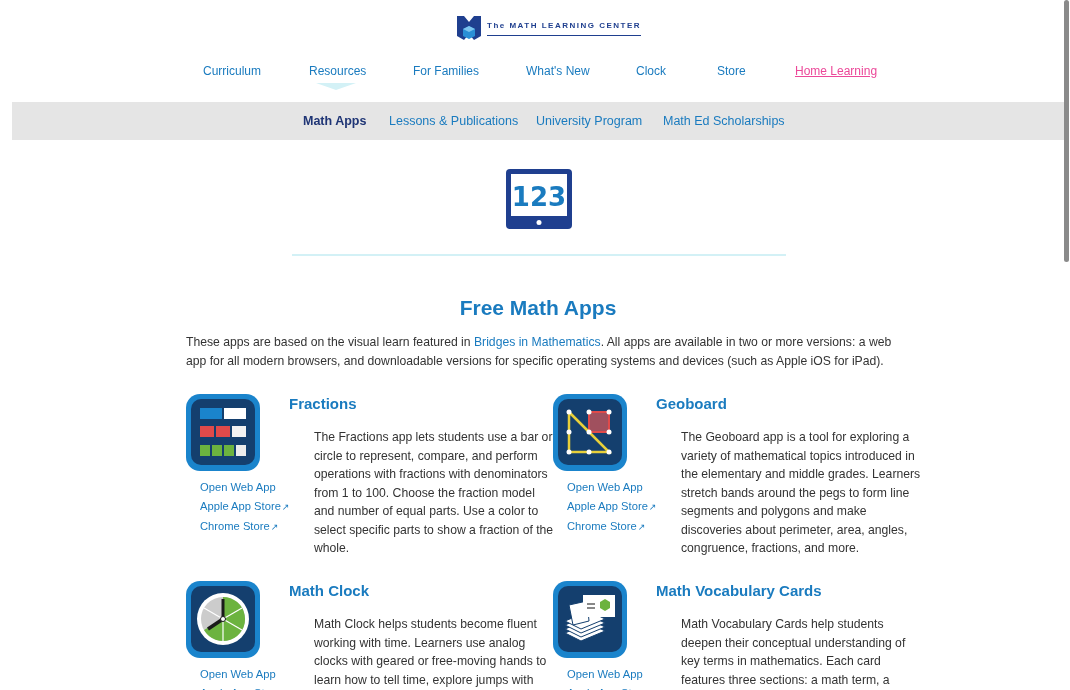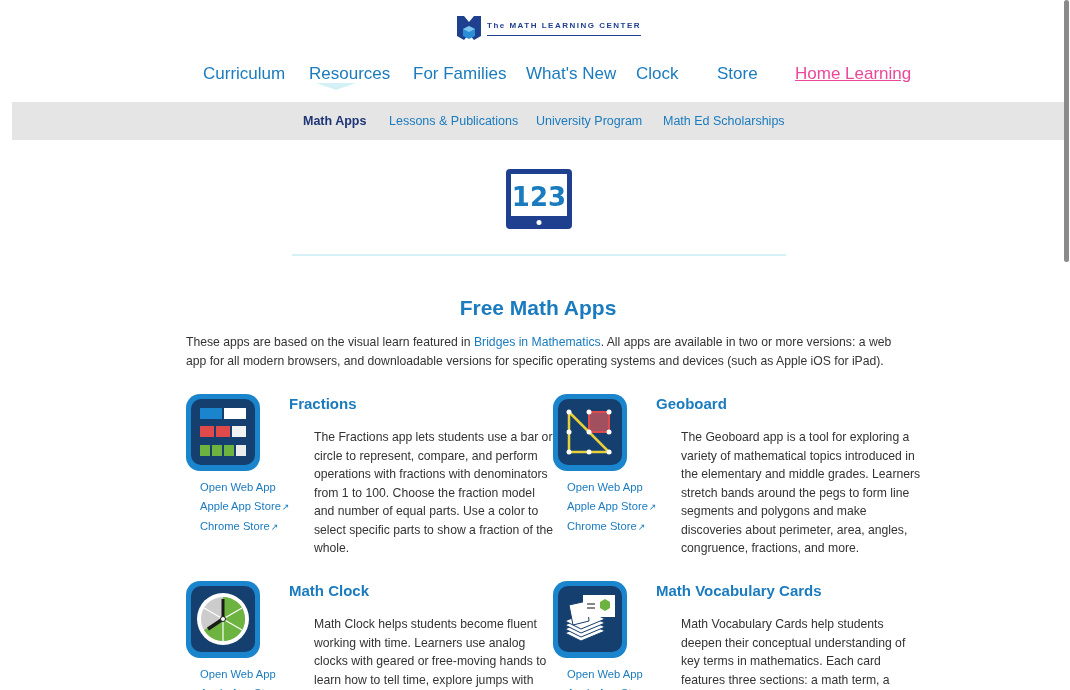--- a/index.html
+++ b/index.html
@@ -5,21 +5,21 @@
   * { box-sizing: border-box; margin: 0; padding: 0; }
   html, body { width: 1070px; height: 690px; overflow: hidden; background: #ffffff; }
   body { font-family: "Liberation Sans", sans-serif; color: #333333; position: relative; }
   a { text-decoration: none; }
 
   .logo { position: absolute; left: 457px; top: 16px; display: flex; align-items: center; }
   .logo svg { display: block; }
   .logo-text { margin-left: 6px; font-size: 8px; font-weight: bold; letter-spacing: 1.5px; color: #1f3f8f; border-bottom: 1px solid #1f3f8f; padding-bottom: 4px; line-height: 10px; }
 
   .main-nav { position: absolute; top: 64px; left: 0; width: 1058px; height: 18px; }
-  .main-nav a { position: absolute; font-size: 17px; color: #1a7bbf; white-space: nowrap; }
+  .main-nav a { position: absolute; font-size: 12px; color: #1a7bbf; white-space: nowrap; }
   .main-nav a.home { color: #ec4899; text-decoration: underline; }
   .nav-caret { position: absolute; left: 316px; top: 83px; width: 0; height: 0; border-left: 20px solid transparent; border-right: 20px solid transparent; border-top: 7px solid #d3f1f6; }
 
   .sub-nav { position: absolute; left: 12px; top: 102px; width: 1053px; height: 38px; background: #e5e5e5; }
   .sub-nav a { position: absolute; top: 12px; font-size: 12.5px; color: #1a7bbf; white-space: nowrap; }
   .sub-nav a.active { color: #1f3575; font-weight: bold; }
 
   .hero-icon { position: absolute; left: 506px; top: 169px; }
   .separator { position: absolute; left: 292px; top: 254px; width: 494px; height: 2px; background: #d3f1f6; }
 

